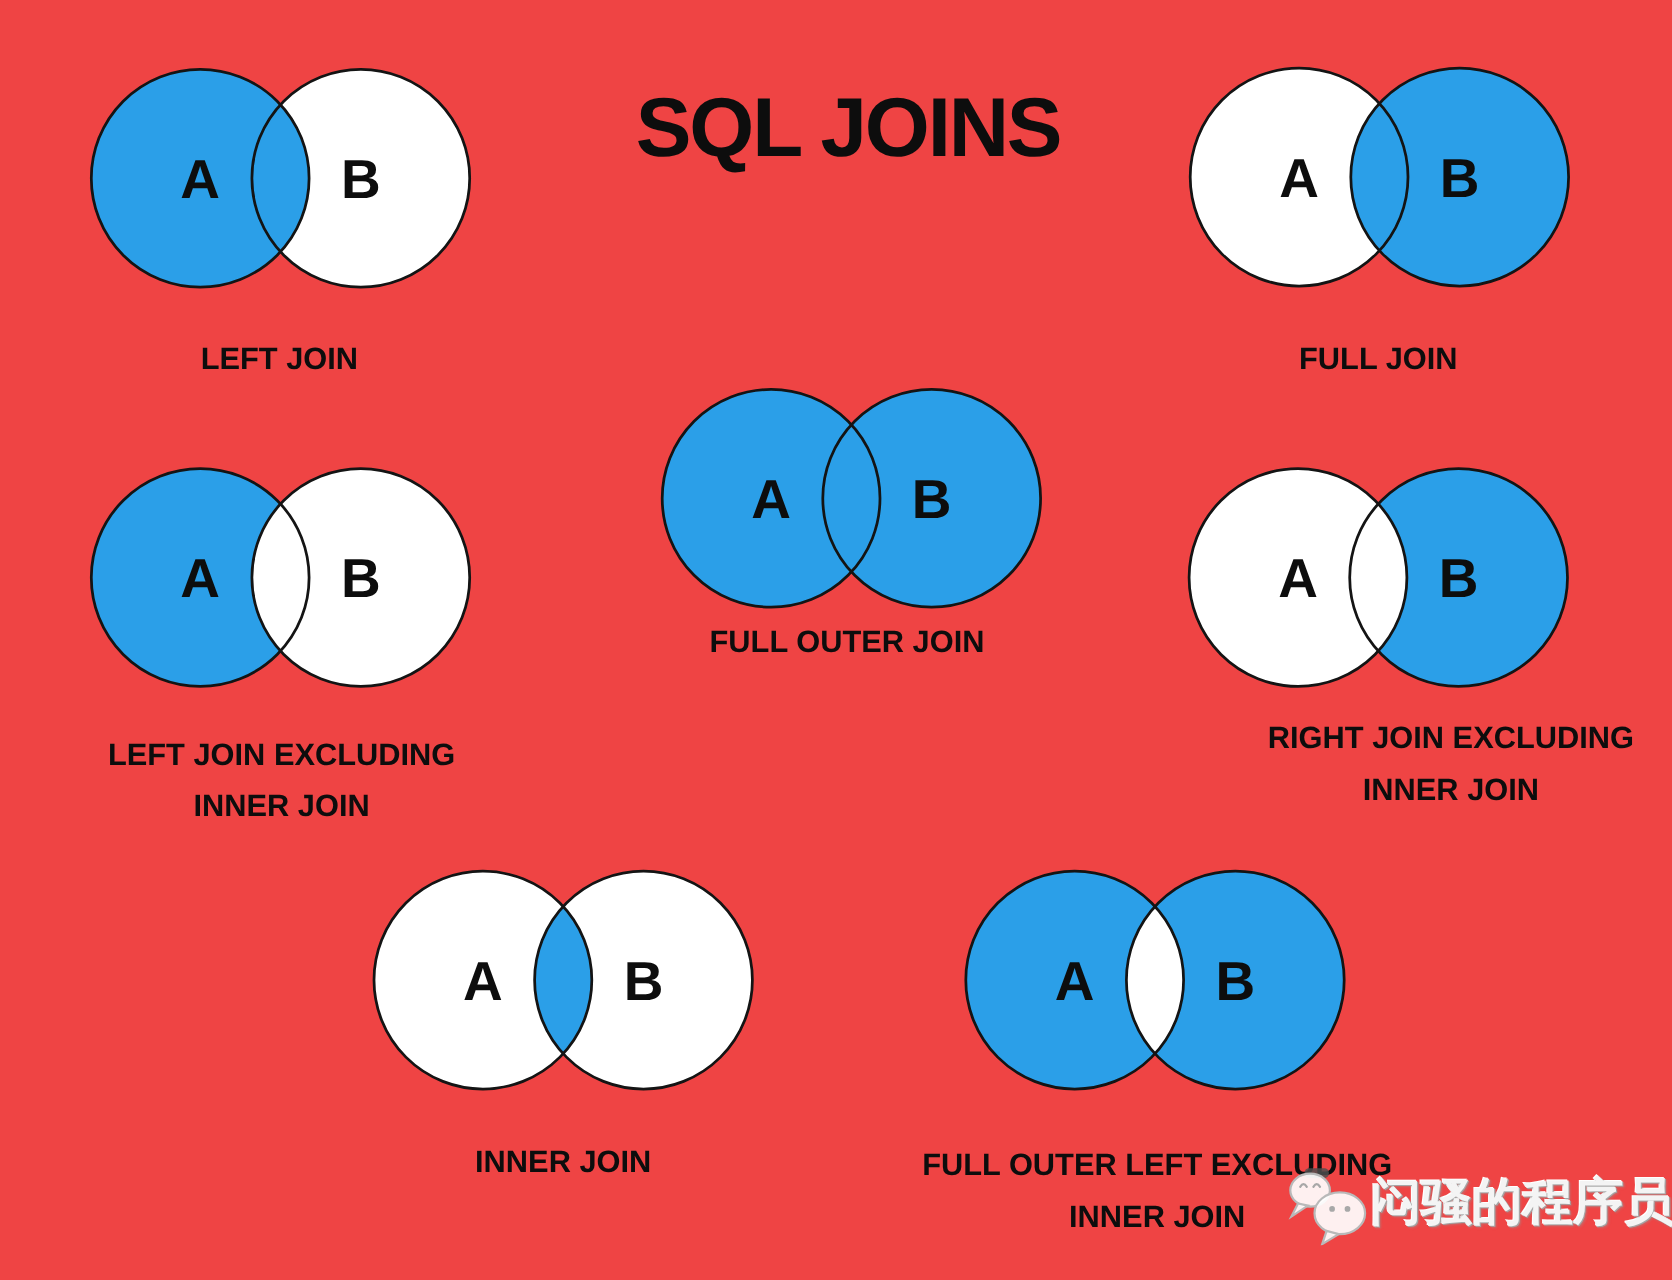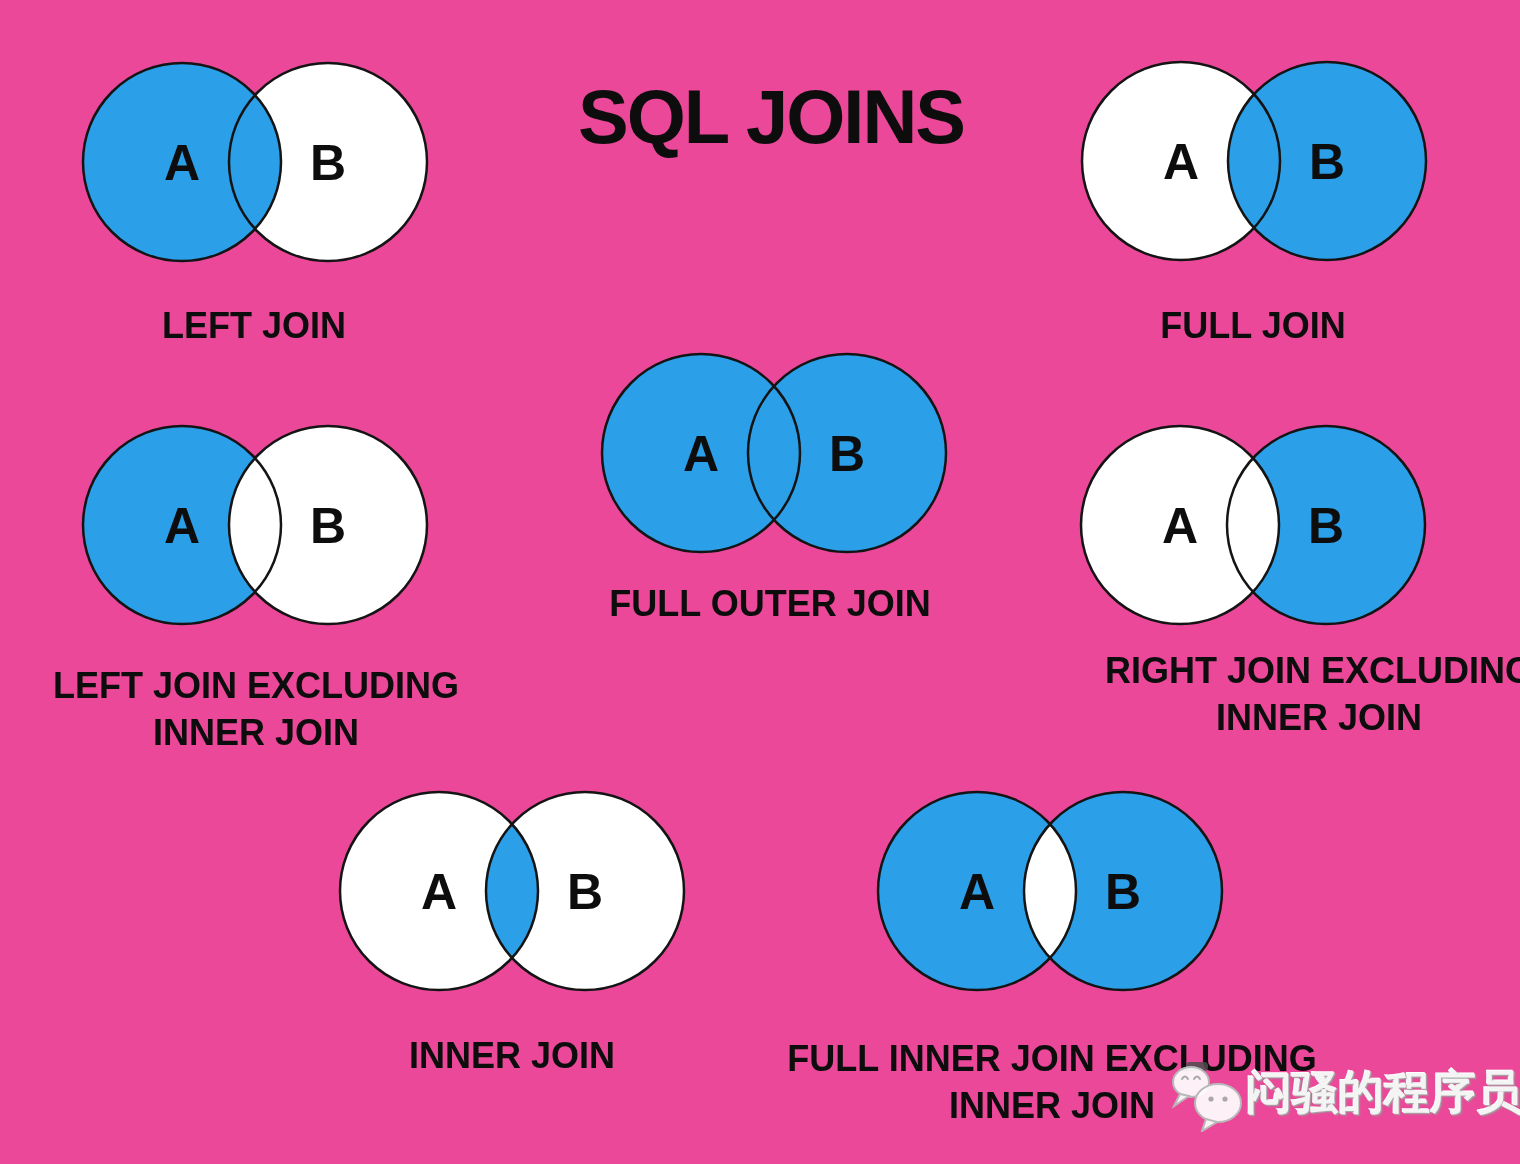--- a/index.html
+++ b/index.html
@@ -1,20 +1,20 @@
 <!DOCTYPE html>
 <html><head>
 <meta charset="utf-8">
 <style>
   html, body { margin: 0; padding: 0; background: #ffffff; }
   .canvas {
     position: relative;
     width: 1520px;
     height: 1164px;
-    background: #ec4899;
+    background: #ef4444;
     overflow: hidden;
     font-family: "Liberation Sans", sans-serif;
     color: #0d0d0d;
   }
   .title {
     position: absolute;
     left: 771px;
     top: 24px;
     transform: translateX(-50%);
     font-size: 76px;
@@ -37,28 +37,28 @@
     font-weight: bold;
     font-size: 50px;
     fill: #0d0d0d;
     text-anchor: middle;
   }
   .caption {
     position: absolute;
     transform: translateX(-50%);
     text-align: center;
     font-weight: bold;
-    font-size: 36px;
+    font-size: 28px;
     line-height: 47px;
     white-space: nowrap;
   }
   .c1 { left: 254px;  top: 302px;  }
   .c2 { left: 1253px; top: 302px;  }
   .c3 { left: 256px;  top: 647px; margin-top: 15px;  }
-  .c4 { left: 770px;  top: 580px;  }
+  .c4 { left: 770px;  top: 560px;  }
   .c5 { left: 1319px; top: 647px;  }
   .c6 { left: 512px;  top: 1032px; }
   .c7 { left: 1052px; top: 1035px; }
   .wm-smudge {
     position: absolute;
     left: 1186px; top: 1062px;
     width: 22px; height: 9px;
     border-radius: 4px;
     background: #4e4e4e;
     opacity: 0.85;
@@ -179,21 +179,21 @@
       <circle class="fill-a" cx="103" cy="104" r="99" fill="#2B9FE8"></circle>
       <circle class="fill-b" cx="249" cy="104" r="99" fill="#2B9FE8"></circle>
       <path class="lens" d="M176,37.13 A99,99 0 0 1 176,170.87 A99,99 0 0 1 176,37.13 Z" fill="#FFFFFF"></path>
       <circle class="ring" cx="103" cy="104" r="99" stroke="#141414"></circle>
       <circle class="ring" cx="249" cy="104" r="99" stroke="#141414"></circle>
       <text class="circle-letter" x="103" y="122">A</text>
       <text class="circle-letter" x="249" y="122">B</text>
     </svg>
   </figure>
   <div class="caption c7">
-    <div>FULL INNER JOIN EXCLUDING</div>
+    <div>FULL OUTER LEFT EXCLUDING</div>
     <div>INNER JOIN</div>
   </div>
 
   <span class="wm-smudge"></span>
   <svg class="wm-icon" width="76" height="68" viewBox="0 0 76 68">
     <g stroke="#b9b9b9" stroke-width="2" fill="#ffffff" fill-opacity="0.92">
       <ellipse cx="23" cy="18" rx="18" ry="15"></ellipse>
       <path d="M12,30 L6,42 L21,32 Z"></path>
       <ellipse cx="50" cy="39" rx="23" ry="19"></ellipse>
       <path d="M38,55 L34,67 L49,58 Z"></path>

